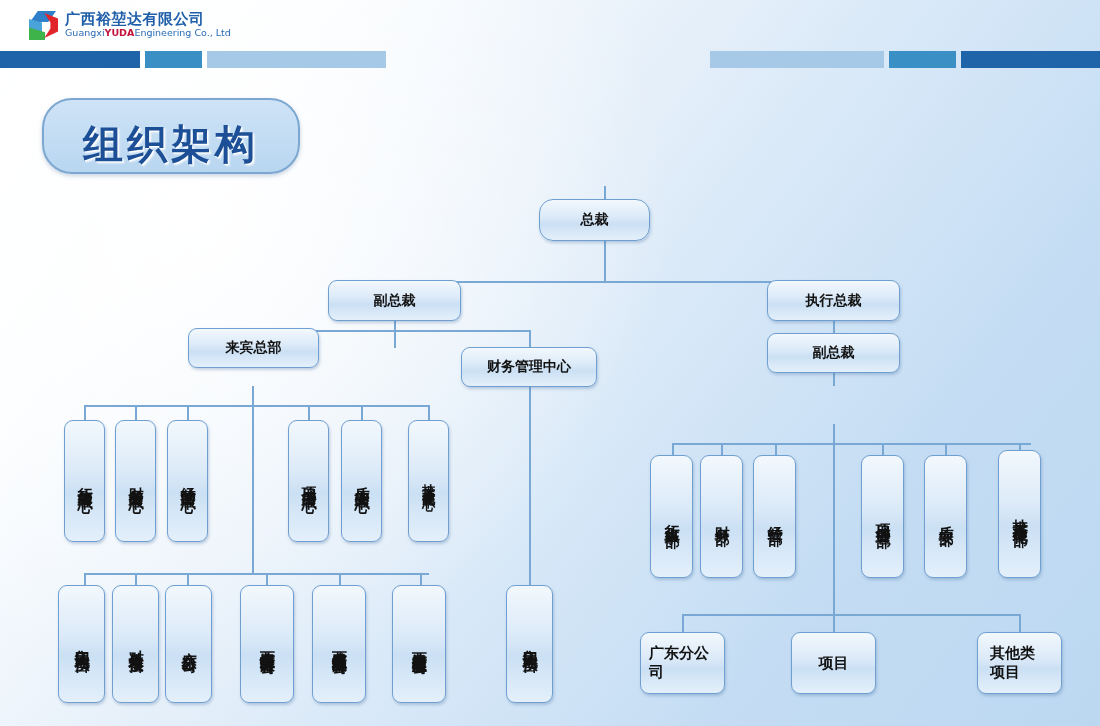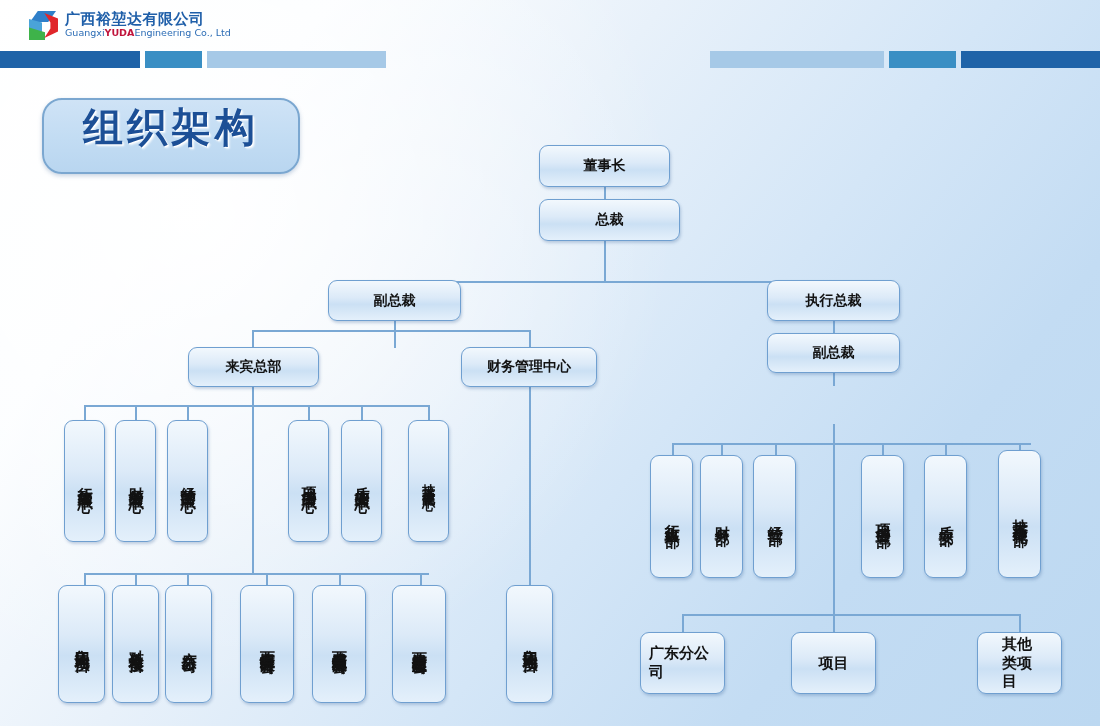--- a/index.html
+++ b/index.html
@@ -39,24 +39,24 @@
   .bar.b1 { left:0;    top:51px; width:140px; background:#1f63a8; }
   .bar.b2 { left:145px;top:51px; width:57px;  background:#3a8fc4; }
   .bar.b3 { left:207px;top:51px; width:179px; background:#a6c9e7; }
   .bar.b4 { left:710px;top:51px; width:174px; background:#a6c9e7; }
   .bar.b5 { left:889px;top:51px; width:67px;  background:#3a8fc4; }
   .bar.b6 { left:961px;top:51px; width:139px; background:#1f63a8; }
 
   
   .title-box {
     position:absolute; left:42px; top:98px; width:258px; height:76px;
-    border:2px solid #7ba7d0; border-radius:20px;
+    border:2px solid #7ba7d0; border-radius:30px;
     background:linear-gradient(180deg,#cfe3f6 0%,#c2dcf3 55%,#b9d6f0 100%);
     box-shadow:0 2px 4px rgba(60,100,150,.28);
-    display:flex; align-items:flex-start; justify-content:center;
+    display:flex; align-items:flex-end; justify-content:center;
   }
   .title-text {
     font-size:40px; font-weight:bold; color:#1c4f96; letter-spacing:4px;
     text-shadow:1px 1px 0 #ffffff, 2px 2px 2px rgba(255,255,255,.8);
     font-family:"DejaVu Sans","Liberation Sans",sans-serif;
   }
 
   
   .node {
     position:absolute;
@@ -155,31 +155,30 @@
   <div class="ln v" style="left:775px;  top:443px; height:12px;"></div>
   <div class="ln v" style="left:882px;  top:443px; height:12px;"></div>
   <div class="ln v" style="left:945px;  top:443px; height:12px;"></div>
   <div class="ln v" style="left:1019px; top:443px; height:12px;"></div>
 
   <div class="ln h" style="left:682px; top:614px; width:337px;"></div>
   <div class="ln v" style="left:682px;  top:614px; height:18px;"></div>
   <div class="ln v" style="left:833px;  top:614px; height:18px;"></div>
   <div class="ln v" style="left:1019px; top:614px; height:18px;"></div>
 
-  <div class="node plain" style="left:539px; top:145px; width:131px; height:42px; font-size:14px;">董事长</div>
-
-  <div class="node plain" style="left:539px; top:199px; width:141px; height:42px; font-size:14px;">总裁</div>
+
+  <div class="node plain" style="left:539px; top:199px; width:111px; height:42px; font-size:14px;border-radius:14px;">总裁</div>
 
   <div class="node plain" style="left:328px; top:280px; width:133px; height:41px; font-size:14px;">副总裁</div>
 
   <div class="node plain" style="left:767px; top:280px; width:133px; height:41px; font-size:14px;">执行总裁</div>
 
   <div class="node plain" style="left:767px; top:333px; width:133px; height:40px; font-size:14px;">副总裁</div>
 
-  <div class="node plain" style="left:188px; top:347px; width:131px; height:40px; font-size:14px;">来宾总部</div>
+  <div class="node plain" style="left:188px; top:328px; width:131px; height:40px; font-size:14px;">来宾总部</div>
 
   <div class="node plain" style="left:461px; top:347px; width:136px; height:40px; font-size:14px;">财务管理中心</div>
 
 
   <div class="node vert" style="left:64px; top:420px; width:41px; height:122px; font-size:15px;">行政管理中心</div>
   <div class="node vert" style="left:115px; top:420px; width:41px; height:122px; font-size:15px;">财务管理中心</div>
   <div class="node vert" style="left:167px; top:420px; width:41px; height:122px; font-size:15px;">经营管理中心</div>
   <div class="node vert" style="left:288px; top:420px; width:41px; height:122px; font-size:15px;">项目管理中心</div>
   <div class="node vert" style="left:341px; top:420px; width:41px; height:122px; font-size:15px;">质安管理中心</div>
   <div class="node vert" style="left:408px; top:420px; width:41px; height:122px; font-size:13px;">技术与标准化中心</div>
@@ -195,15 +194,15 @@
 
   <div class="node vert" style="left:650px; top:455px; width:43px; height:123px; font-size:15px;">行政人事部</div>
   <div class="node vert" style="left:700px; top:455px; width:43px; height:123px; font-size:15px;">财务部</div>
   <div class="node vert" style="left:753px; top:455px; width:43px; height:123px; font-size:15px;">经营部</div>
   <div class="node vert" style="left:861px; top:455px; width:43px; height:123px; font-size:15px;">项目管理部</div>
   <div class="node vert" style="left:924px; top:455px; width:43px; height:123px; font-size:15px;">质安部</div>
   <div class="node vert" style="left:998px; top:450px; width:43px; height:128px; font-size:15px;">技术与标准化部</div>
 
   <div class="node plain" style="left:640px; top:632px; width:85px; height:62px; font-size:15px; padding:0 8px; text-align:left; justify-content:flex-start;">广东分公司</div>
   <div class="node plain" style="left:791px; top:632px; width:85px; height:62px; font-size:15px;">项目</div>
-  <div class="node plain" style="left:977px; top:632px; width:85px; height:62px; font-size:15px; padding:0 24px; text-align:left; justify-content:flex-start;">其他类项目</div>
+  <div class="node plain" style="left:977px; top:632px; width:85px; height:62px; font-size:15px; padding:0 12px; text-align:left; justify-content:flex-start;">其他类项目</div>
 
 </div>
 
 </body></html>

